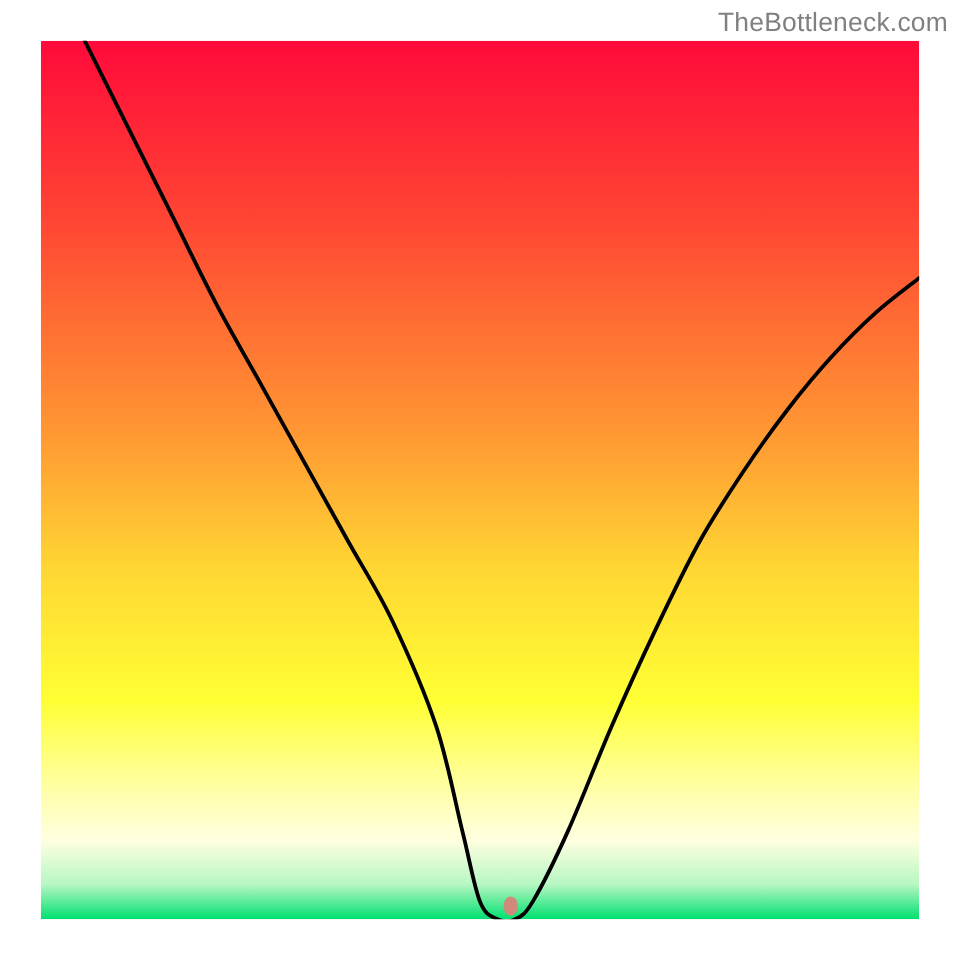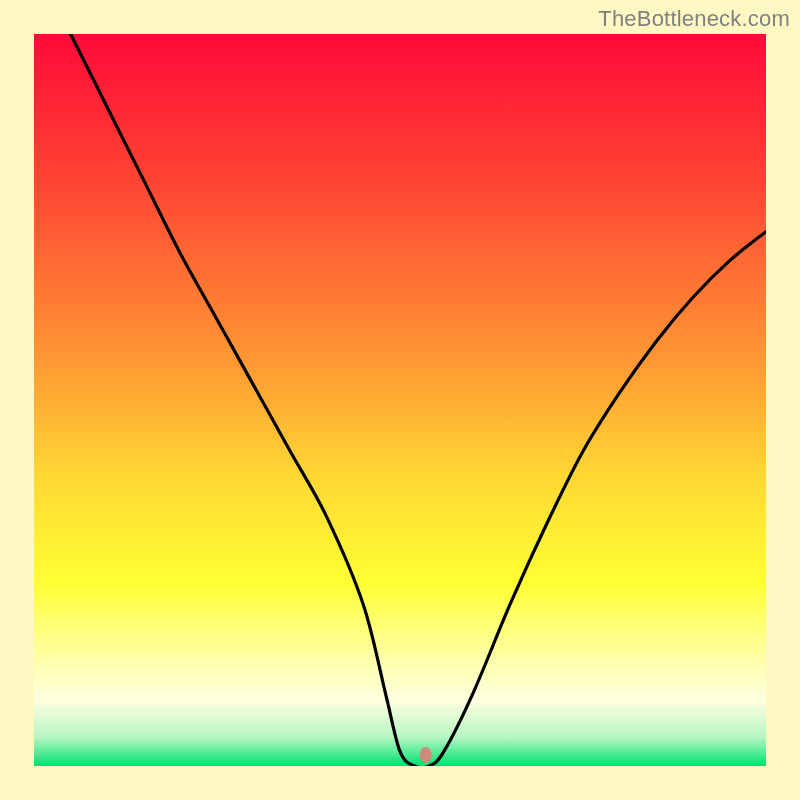--- a/index.html
+++ b/index.html
@@ -8,21 +8,21 @@
     width: 800px;
     height: 800px;
     background: #000;
     overflow: hidden;
     font-family: Arial, Helvetica, sans-serif;
   }
   .container {
     position: relative;
     width: 800px;
     height: 800px;
-    background: #fef9c3;
+    background: #ffffff;
   }
   .plot-area {
     position: absolute;
     left: 34px;
     top: 34px;
     width: 732px;
     height: 732px;
     
   }
   .watermark {

